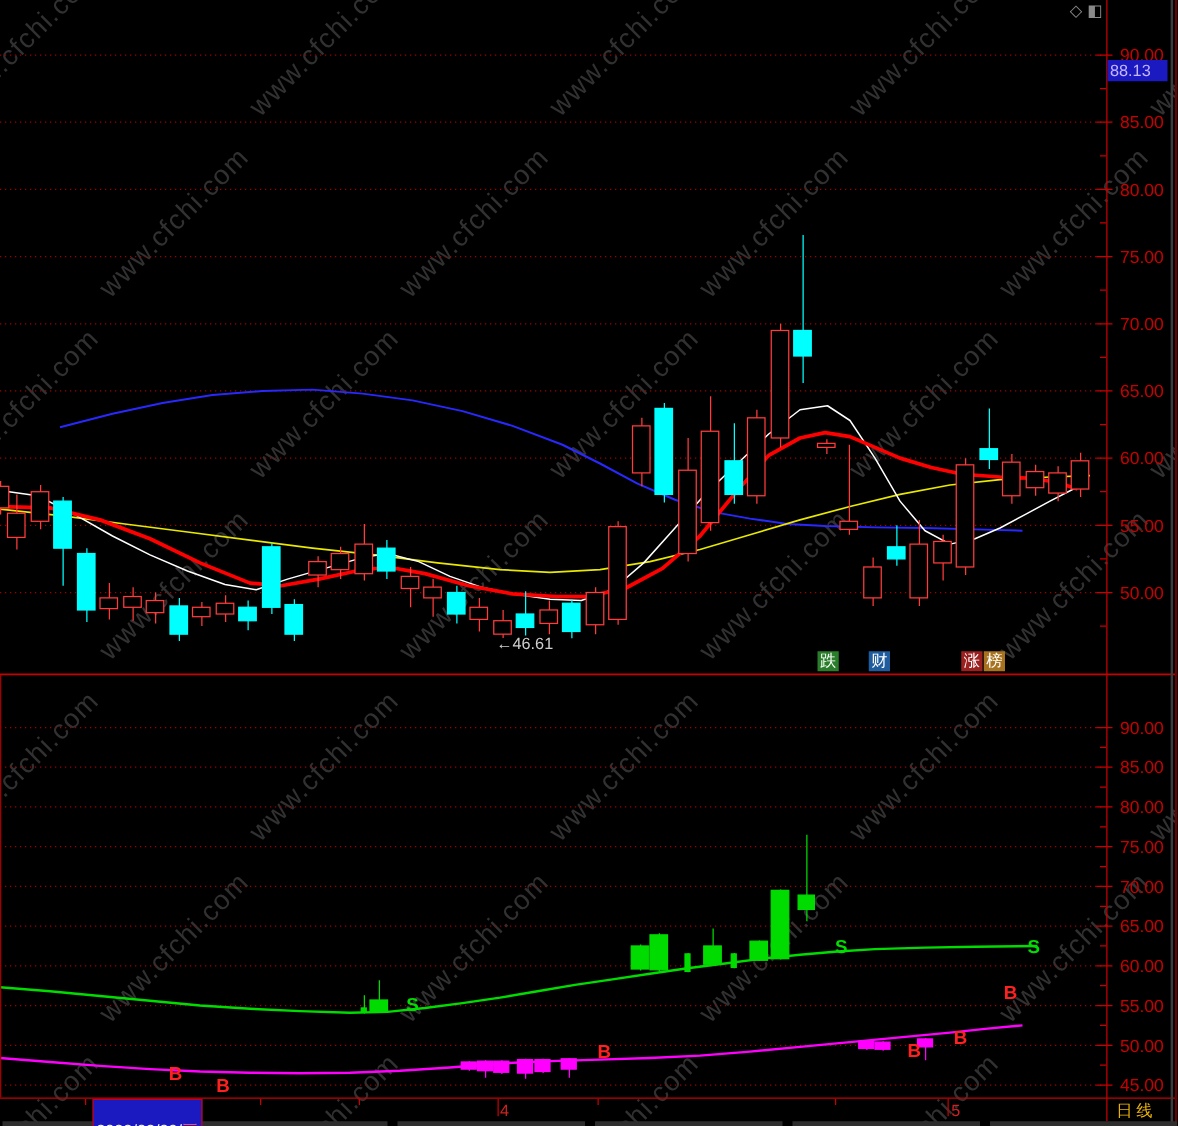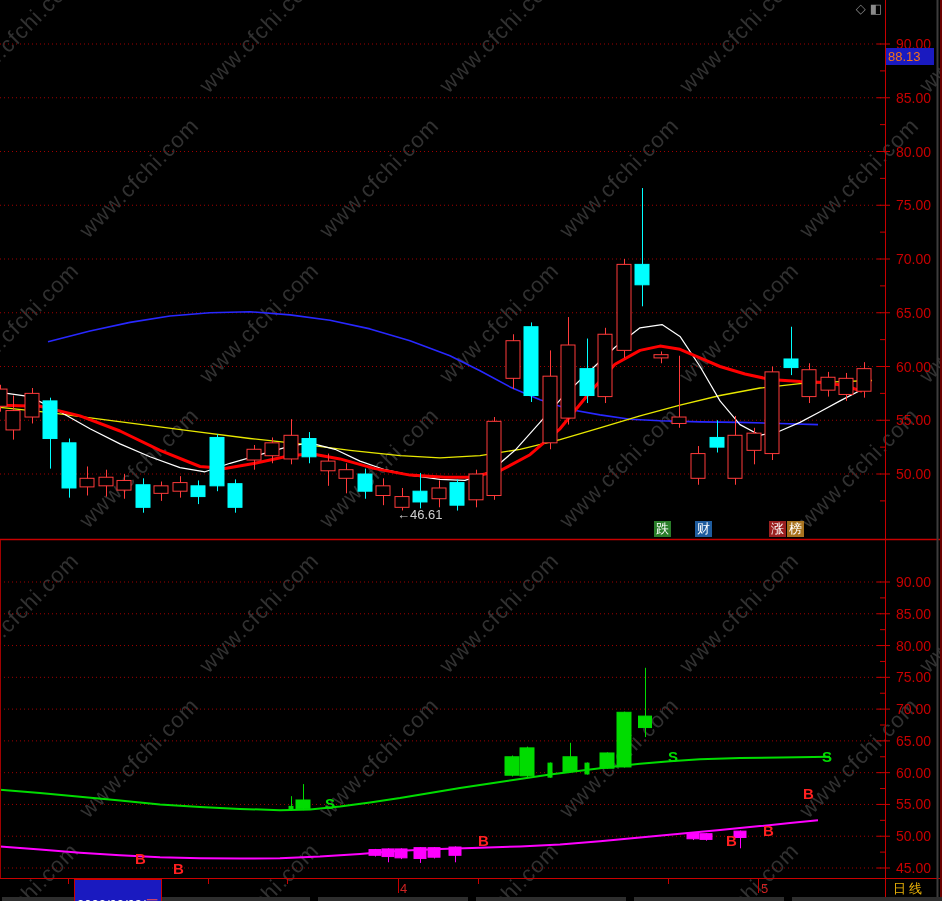--- a/index.html
+++ b/index.html
@@ -6,21 +6,21 @@
     font-family:"Liberation Sans","DejaVu Sans",sans-serif;}
   #app{position:relative;width:942px;height:901px;background:#000;}
   .wm-layer{position:absolute;inset:0;z-index:1;pointer-events:none;overflow:hidden;}
   .wm{position:absolute;color:#5a5a5a;opacity:.55;font-size:22px;letter-spacing:1px;
     transform:rotate(-45deg);white-space:nowrap;}
   #chart{position:absolute;left:0;top:0;z-index:2;}
   .overlay{position:absolute;z-index:3;}
   .titlebar-icons{position:absolute;top:0;right:60px;z-index:4;color:#8a8a8a;font-size:13px;
     display:flex;gap:4px;height:17px;align-items:center;}
   .titlebar-icons span{cursor:default;}
-  .quote-box{left:886px;top:48px;width:46px;height:17px;background:#1a1ac0;color:#f97316;
+  .quote-box{left:886px;top:48px;width:46px;height:17px;background:#1a1ac0;color:#c4b5fd;
     font-size:13px;line-height:17px;padding-left:2px;}
   .mkt-btn{position:absolute;top:521px;height:16px;line-height:16px;color:#fff;font-size:13px;
     padding:0 2px;z-index:3;cursor:pointer;}
   .status-bar{position:absolute;left:0;top:879px;width:942px;height:18px;z-index:3;}
   .date-box{position:absolute;left:74px;top:0;background:#1a1ac0;border:1px solid #cc0000;
     color:#fff;font-size:13px;line-height:15px;height:15px;padding:17px 2px;}
   .date-box .wd{color:#ff5050;}
   .month-lbl{position:absolute;top:2px;color:#cc2222;font-size:13px;}
   .period-lbl{position:absolute;left:893px;top:1px;color:#eab308;font-size:13px;letter-spacing:3px;}
   .annot{position:absolute;left:397px;top:507px;color:#cfcfcf;font-size:13px;z-index:3;}

